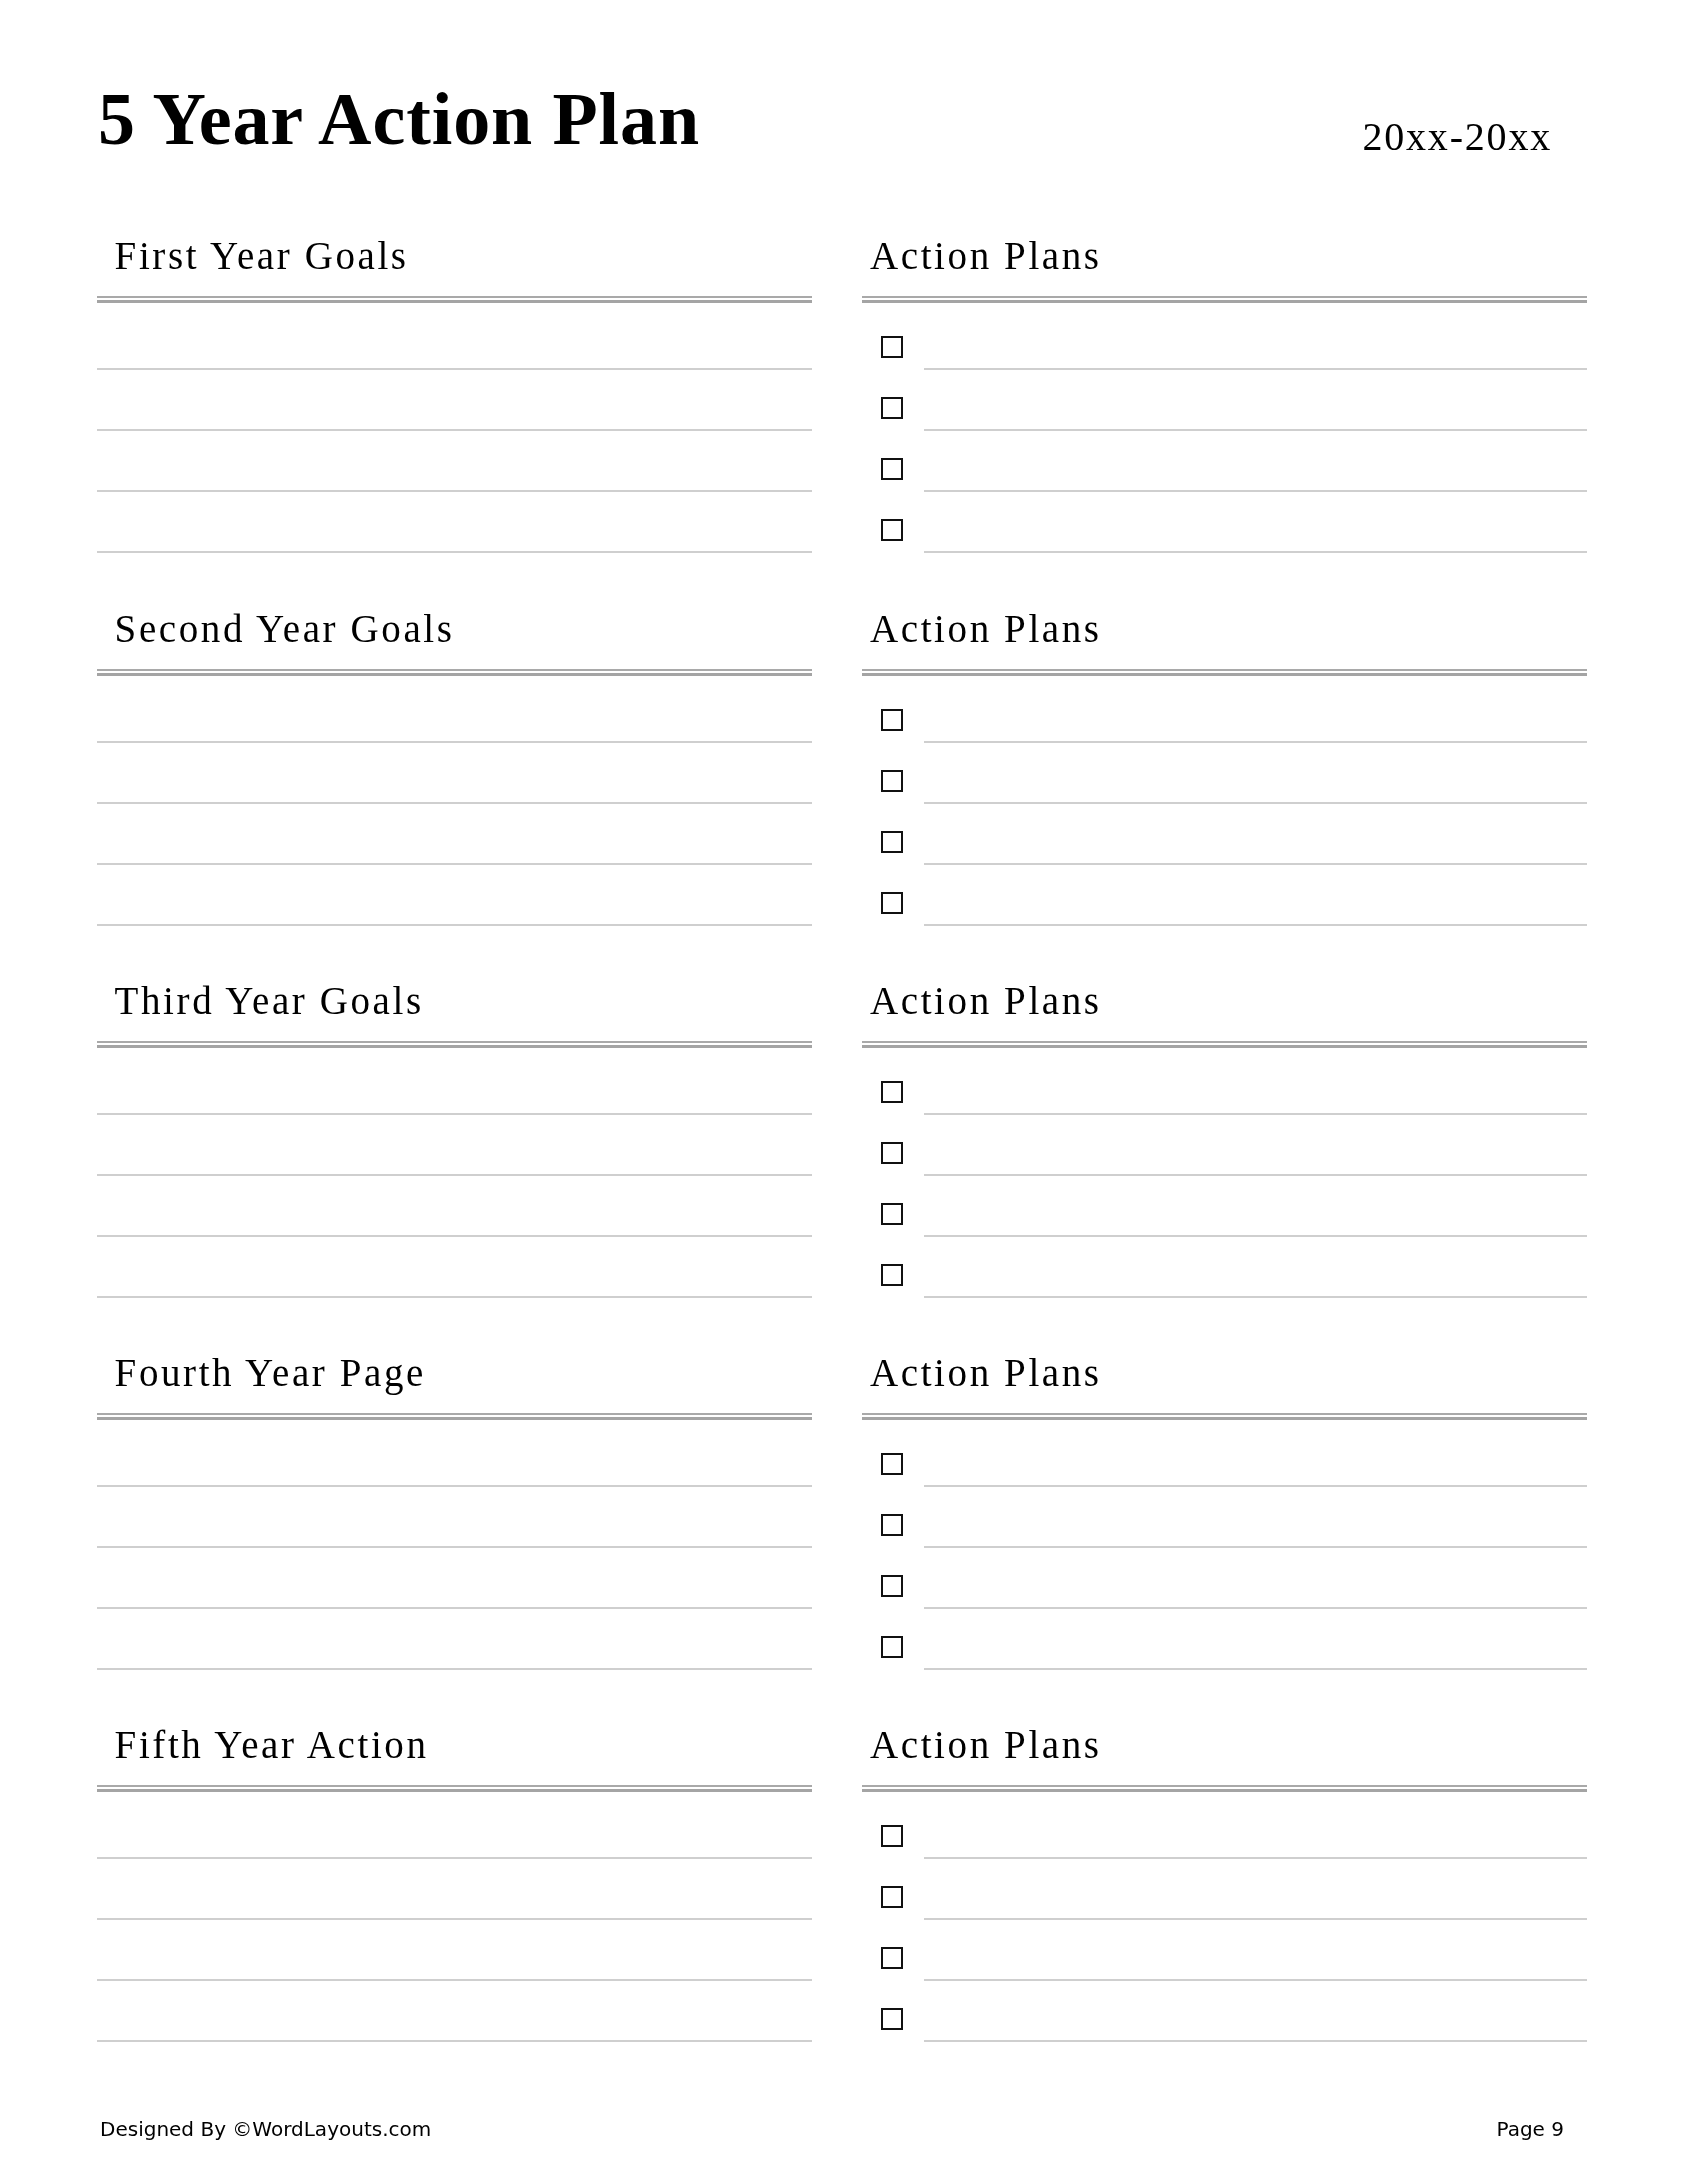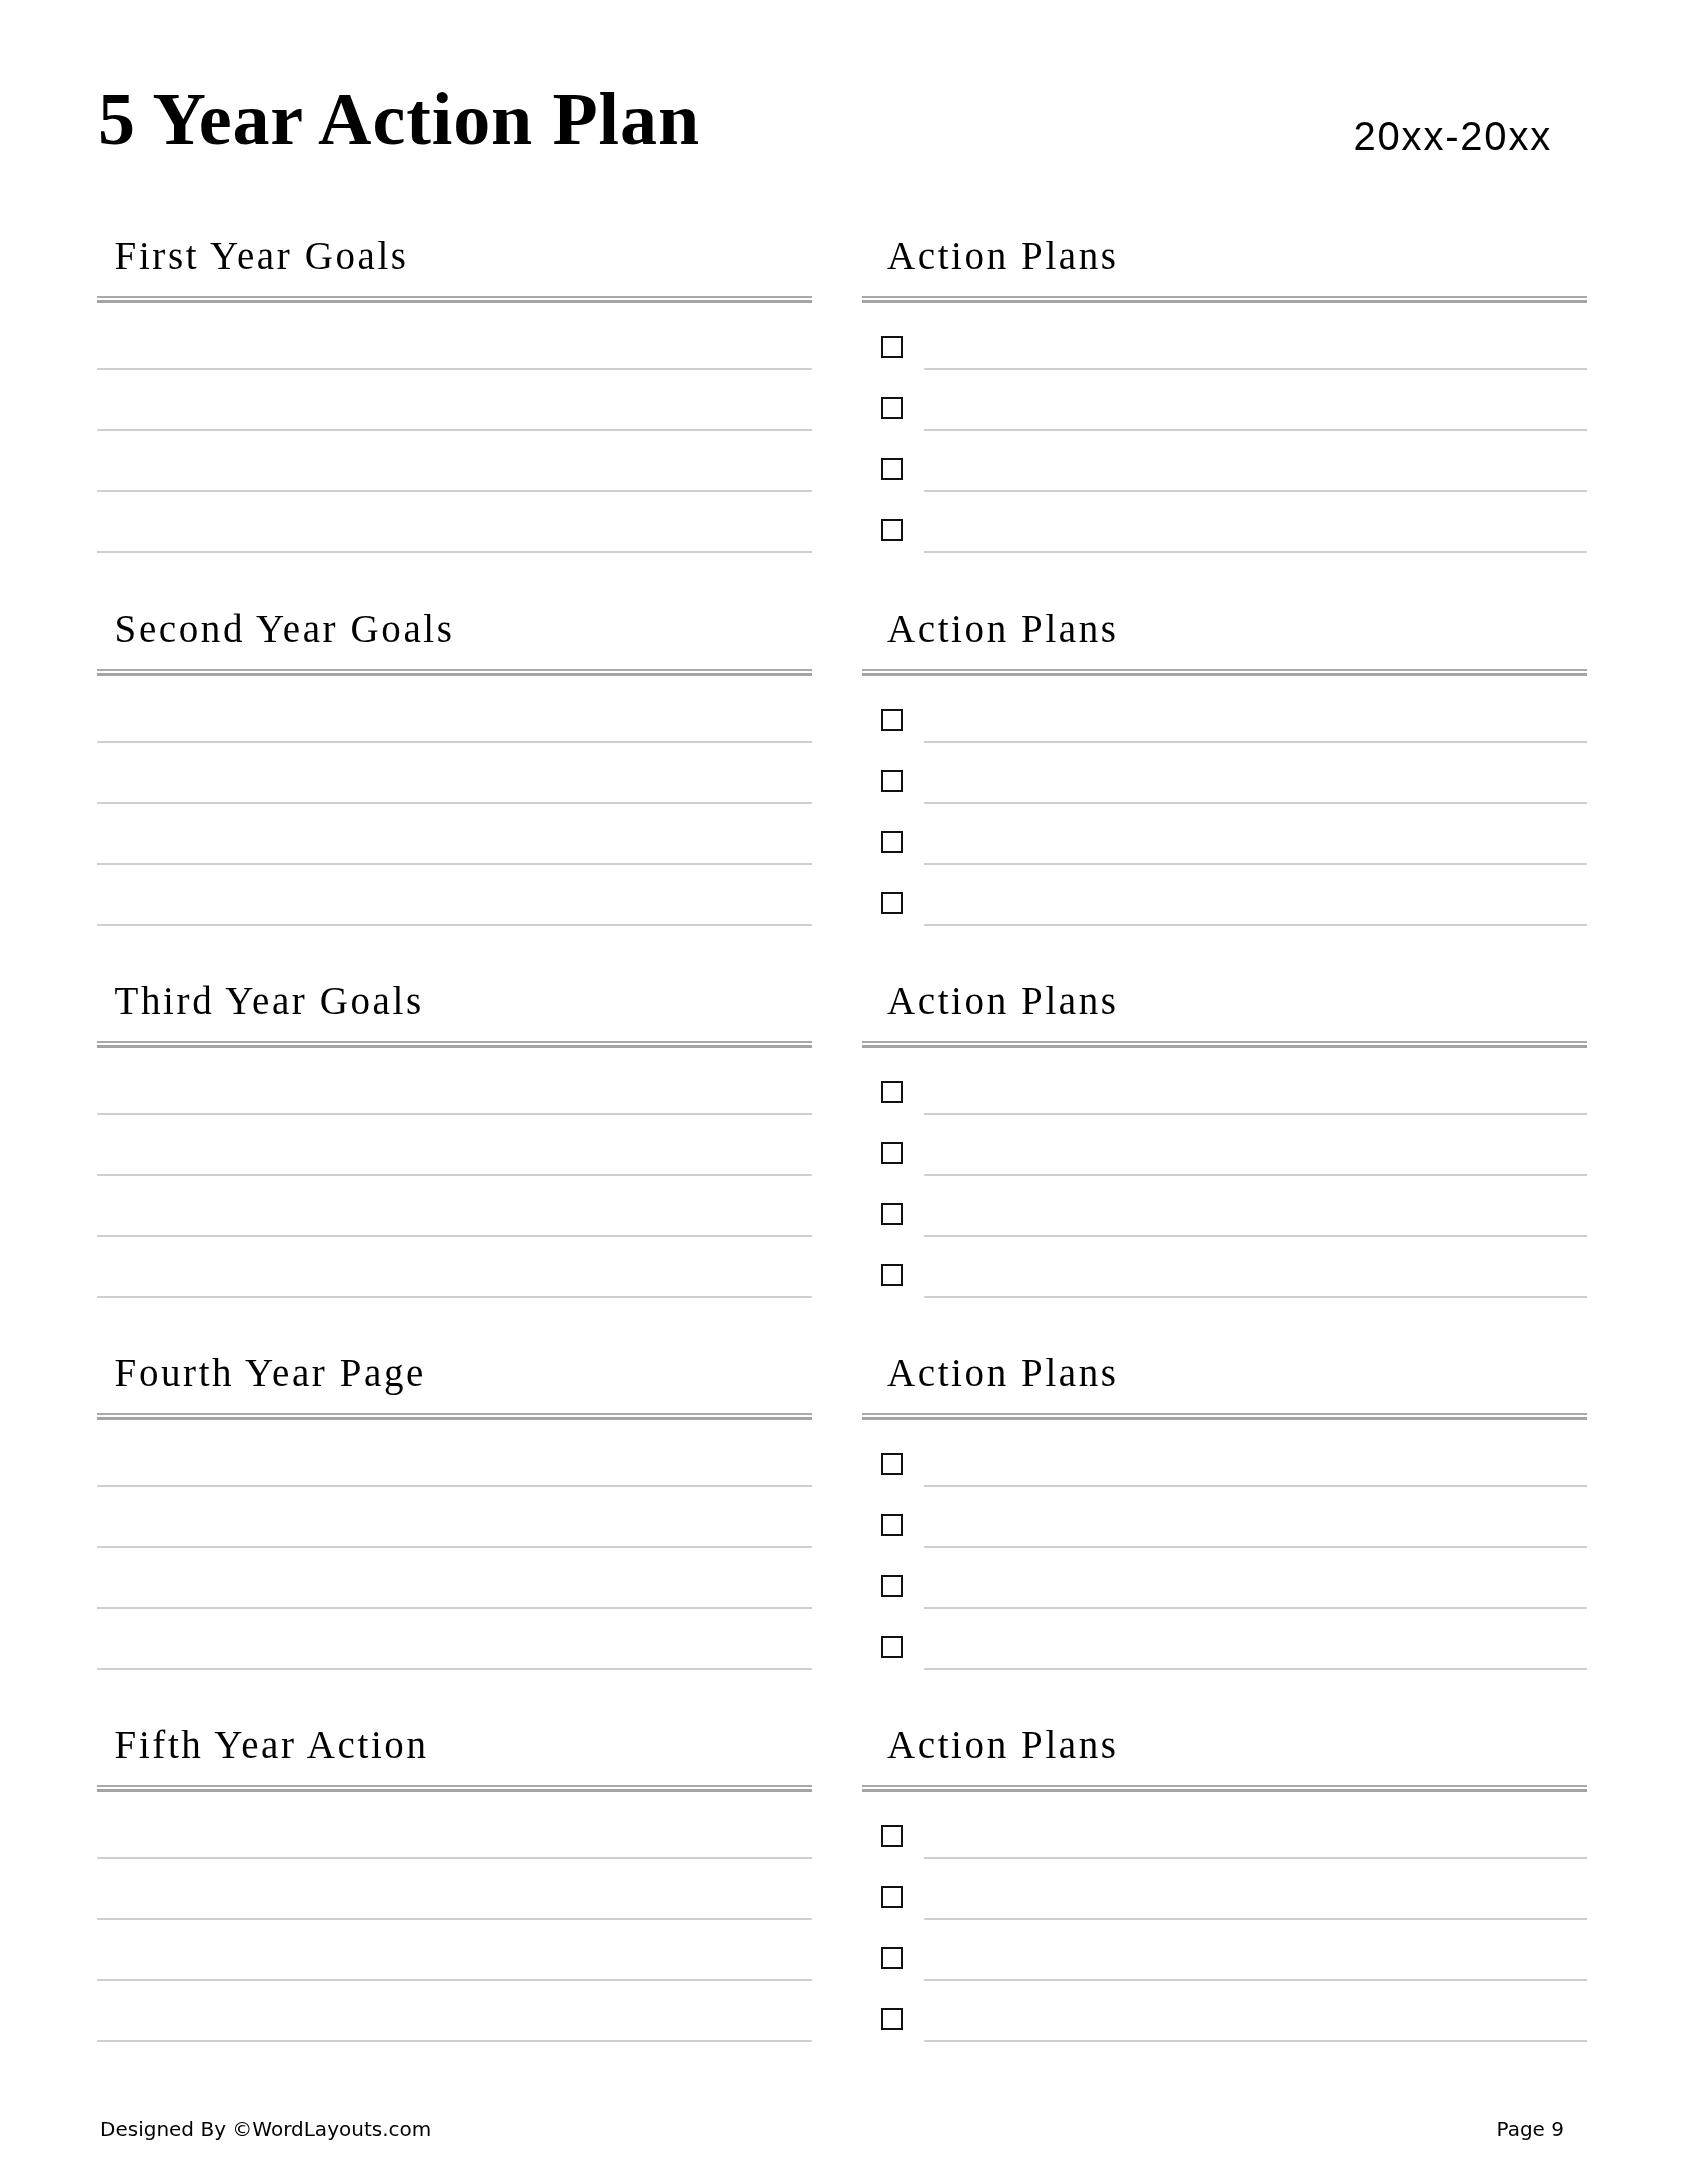--- a/index.html
+++ b/index.html
@@ -1,24 +1,24 @@
 <!DOCTYPE html>
 <html style="font-size:14px"><head>
 <meta charset="utf-8">
 <style>
   html, body { margin:0; padding:0; background:#ffffff; }
   body { width:1685px; height:2180px; position:relative; overflow:hidden; color:#000; }
   .title { position:absolute; left:98px; top:75px; font-family:Liberation Serif, serif; font-weight:bold; font-size:74px; line-height:88px; letter-spacing:0.9px; white-space:nowrap; }
-  .daterange { position:absolute; right:133px; top:112px; font-family:Liberation Sans, sans-serif; font-size:40px; line-height:49px; letter-spacing:1.8px; white-space:nowrap; text-align:left; }
+  .daterange { position:absolute; right:133px; top:112px; font-family:Liberation Serif, serif; font-size:40px; line-height:49px; letter-spacing:1.8px; white-space:nowrap; text-align:left; }
   .section { position:absolute; left:0; width:1618px; height:372px; }
   .col { position:absolute; top:0; }
   .col.left { left:97px; width:715px; }
   .col.right { left:862px; width:725px; }
   .heading { position:absolute; left:17.6px; top:0; font-family:"Liberation Serif", serif; font-size:39px; line-height:46px; letter-spacing:2.6px; white-space:nowrap; }
-  .col.right .heading { left:25px; }
+  .col.right .heading { left:8px; }
   .double-rule { position:absolute; left:0; right:0; top:63px; height:8px; }
   .double-rule .r1 { position:absolute; left:0; right:0; top:0; height:1.8px; background:#a9a9a9; }
   .double-rule .r2 { position:absolute; left:0; right:0; top:3.5px; height:3.5px; background:#a4a4a4; }
   .line-row { position:absolute; left:0; right:0; height:61px; }
   .line-row .rule { position:absolute; left:0; right:0; bottom:0; height:1.8px; background:#cfcfcf; }
   .col.right .line-row .rule { left:62px; }
   .checkbox { position:absolute; left:19.3px; bottom:12.3px; width:22px; height:22px; border:2.6px solid #111; box-sizing:border-box; background:#fff; cursor:pointer; }
   .footer-left { position:absolute; left:100px; top:2116px; font-family:"DejaVu Sans", sans-serif; font-size:20px; line-height:26px; white-space:nowrap; }
   .footer-right { position:absolute; right:121px; top:2116px; font-family:"DejaVu Sans", sans-serif; font-size:20px; line-height:26px; white-space:nowrap; }
 </style>

